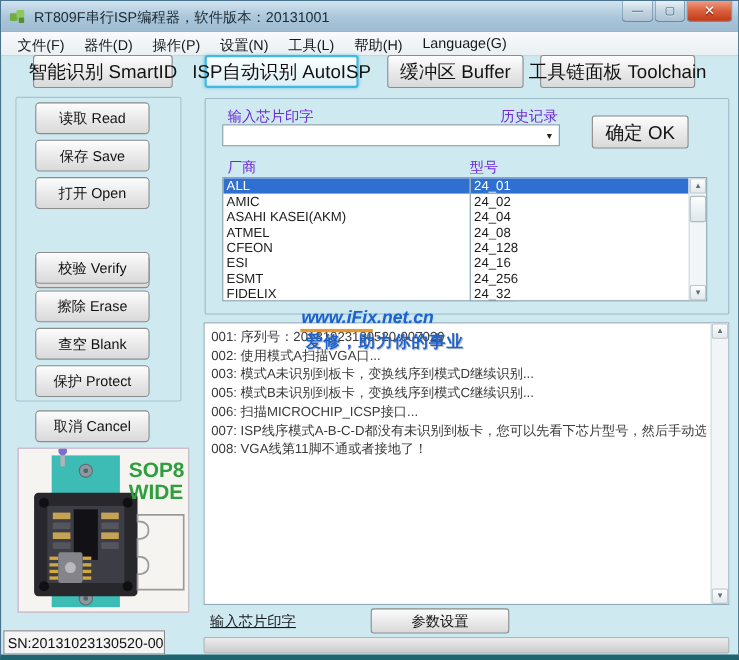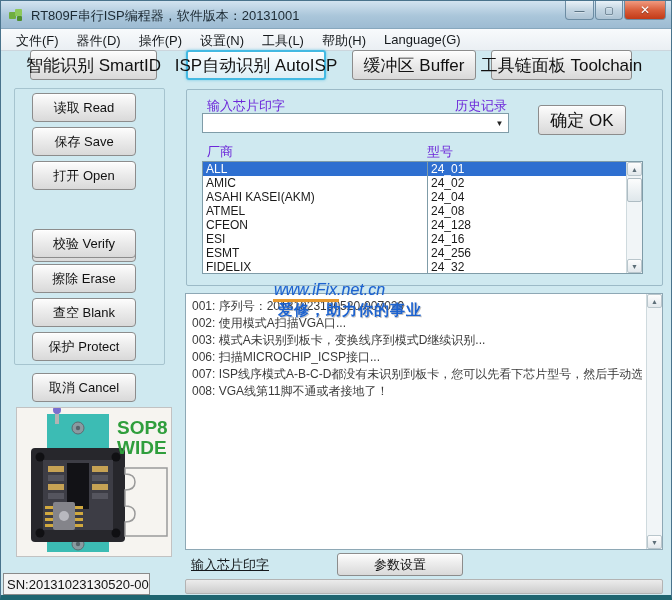--- a/index.html
+++ b/index.html
@@ -69,21 +69,21 @@
     background:linear-gradient(#fdfdfd,#e2e8ec);border:1px solid #b9c6cc;border-radius:2px;}
   .sarrow.up{top:0;}
   .sarrow.down{bottom:0;}
   .sthumb{position:absolute;left:0;top:16px;width:15px;height:24px;
     background:linear-gradient(#fcfdfd,#dfe7eb);border:1px solid #aebcc3;border-radius:2px;}
   
   .log{position:absolute;left:184px;top:292px;width:478px;height:257px;background:#fff;
     border:1px solid #8ea8b5;}
   .log .lines{position:absolute;left:6px;top:4px;right:20px;bottom:4px;
     font-size:12px;line-height:17px;color:#3a3a3a;white-space:nowrap;overflow:hidden;}
-  .wm1{position:absolute;left:273px;top:280px;font-size:16px;font-weight:normal;font-style:italic;
+  .wm1{position:absolute;left:273px;top:280px;font-size:16px;font-weight:bold;font-style:italic;
     color:#1c62cf;white-space:nowrap;text-shadow:0 0 1px rgba(28,98,207,.35);}
   .wm-underline{position:absolute;left:272px;top:298px;width:66px;height:3px;background:#e8992c;}
   .wm2{position:absolute;left:277px;top:300px;font-size:15px;font-weight:bold;color:#1c62cf;
     white-space:nowrap;letter-spacing:1px;text-shadow:1px 1px 0 rgba(90,90,90,.35);}
   
   .fbtn{top:552px;height:23px;font-size:13px;}
   .flat-tab{position:absolute;left:186px;top:552px;width:147px;height:23px;
     display:flex;align-items:center;justify-content:flex-start;padding-left:4px;
     font-size:13px;color:#15191c;text-decoration:underline;white-space:nowrap;}
   .progress-strip{position:absolute;left:184px;top:578px;width:478px;height:15px;
@@ -231,20 +231,21 @@
         <div class="sarrow down">▼</div>
       </div>
     </div>
   </div>
 
   <div class="log">
     <div class="lines">
       <div>001: 序列号：20131023130520-007029</div>
       <div>002: 使用模式A扫描VGA口...</div>
       <div>003: 模式A未识别到板卡，变换线序到模式D继续识别...</div>
+      <div>005: 模式B未识别到板卡，变换线序到模式C继续识别...</div>
       <div>006: 扫描MICROCHIP_ICSP接口...</div>
       <div>007: ISP线序模式A-B-C-D都没有未识别到板卡，您可以先看下芯片型号，然后手动选择。</div>
       <div>008: VGA线第11脚不通或者接地了！</div>
     </div>
     <div class="vscroll">
       <div class="sarrow up">▲</div>
       <div class="sarrow down">▼</div>
     </div>
   </div>
 

